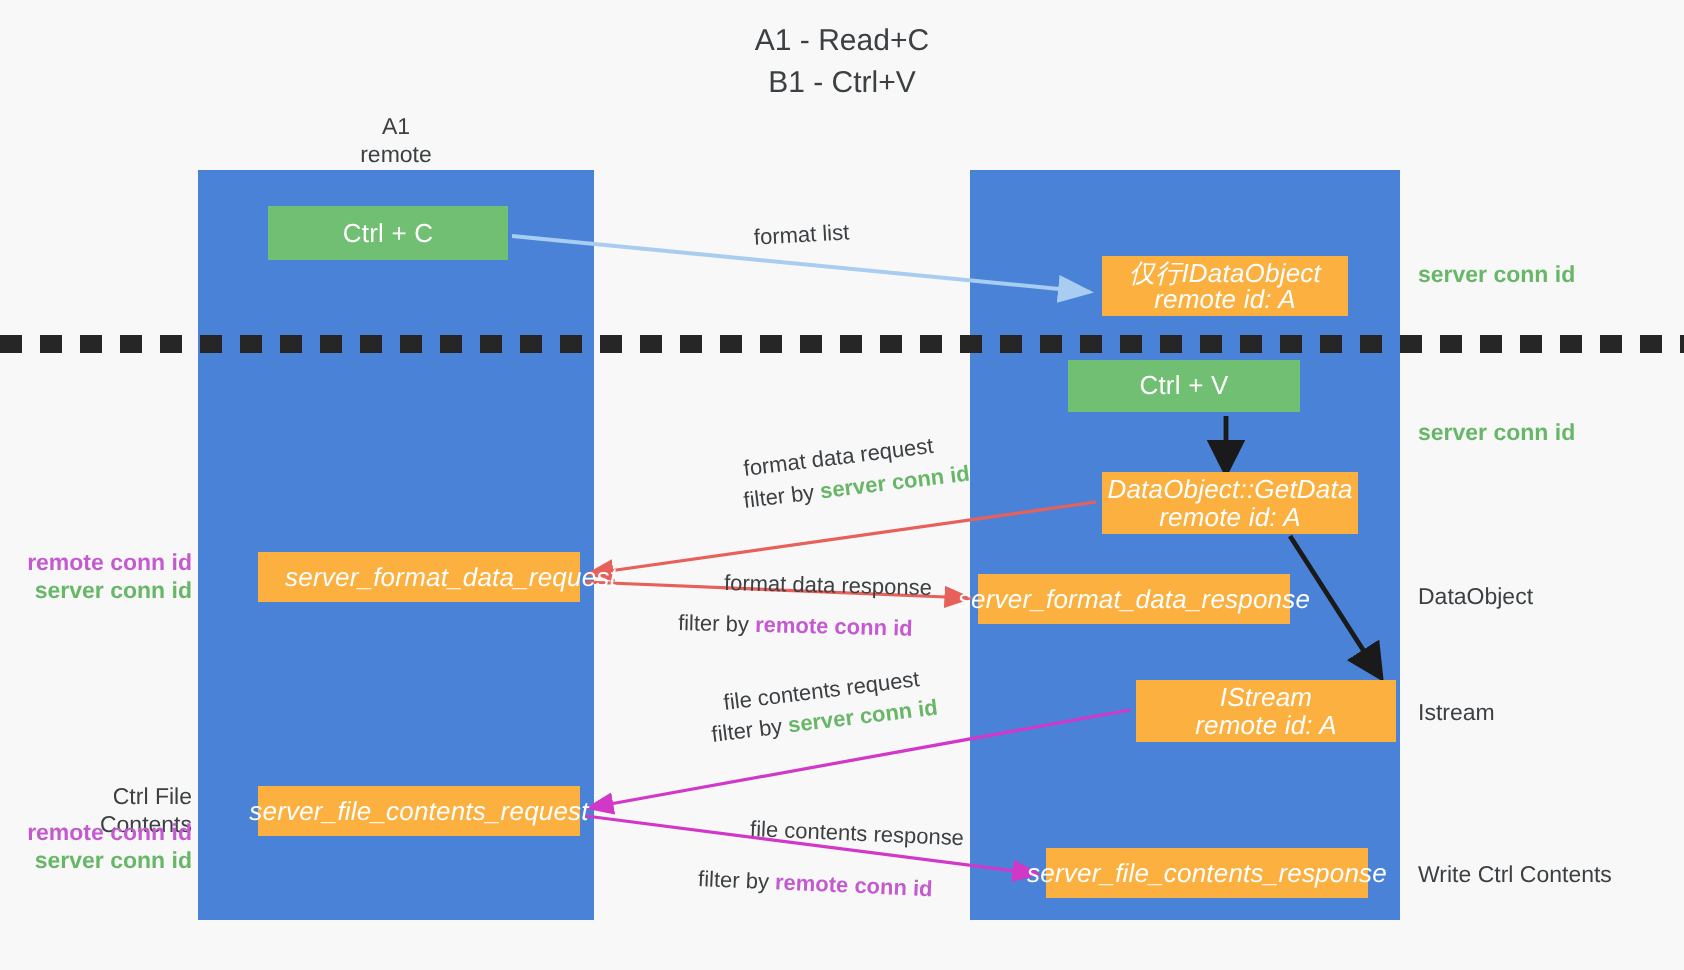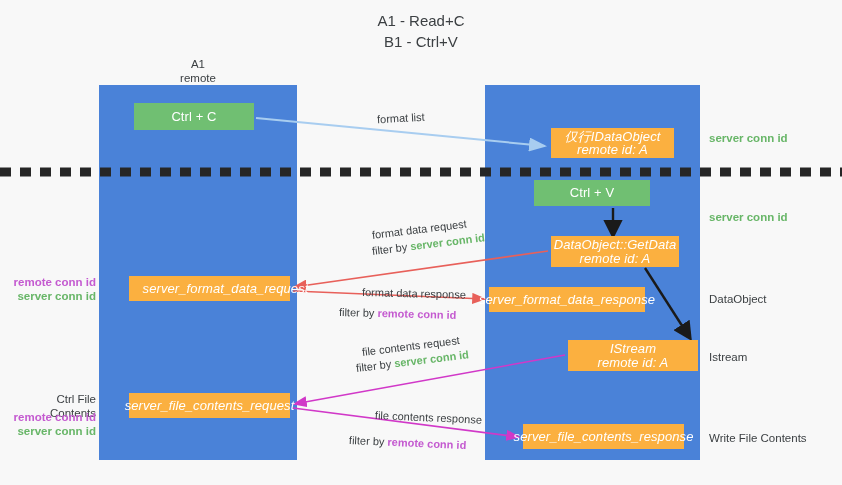--- a/index.html
+++ b/index.html
@@ -153,21 +153,21 @@
   <div class="abs box orange" id="box-file-req">server_file_contents_request</div>
 
   <div class="abs sidelabel green-t" id="lbl-server-1">server conn id</div>
 
   <div class="abs sidelabel green-t" id="lbl-server-2">server conn id</div>
 
   <div class="abs sidelabel gray-t" id="lbl-dataobject">DataObject</div>
 
   <div class="abs sidelabel gray-t" id="lbl-istream">Istream</div>
 
-  <div class="abs sidelabel gray-t" id="lbl-write-file">Write File Contents</div>
+  <div class="abs sidelabel gray-t" id="lbl-write-file">Write Ctrl Contents</div>
 
   <div class="abs" id="lbl-left-ids">
     <div class="sidelabel purple-t">remote conn id</div>
     <div class="sidelabel green-t">server conn id</div>
   </div>
 
   <div class="abs sidelabel gray-t" id="lbl-read-file">Ctrl File Contents</div>
 
   <div class="abs" id="lbl-left-ids2">
     <div class="sidelabel purple-t">remote conn id</div>

